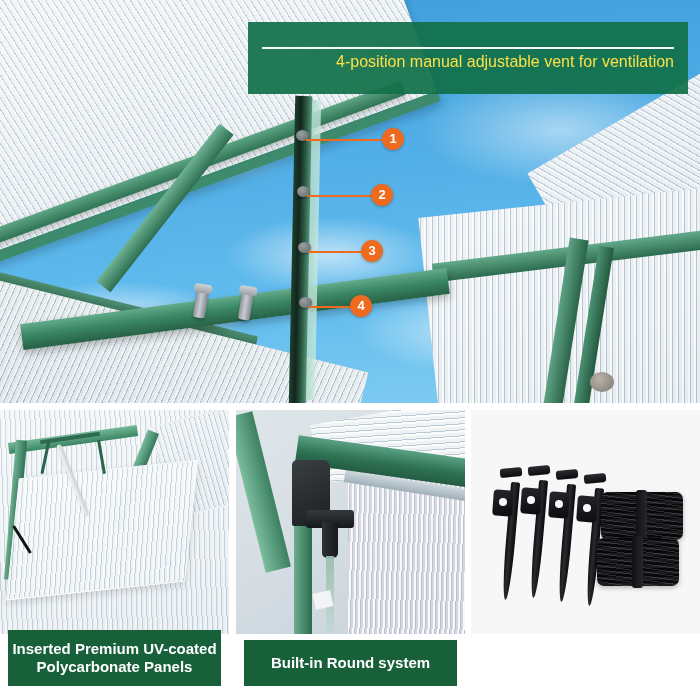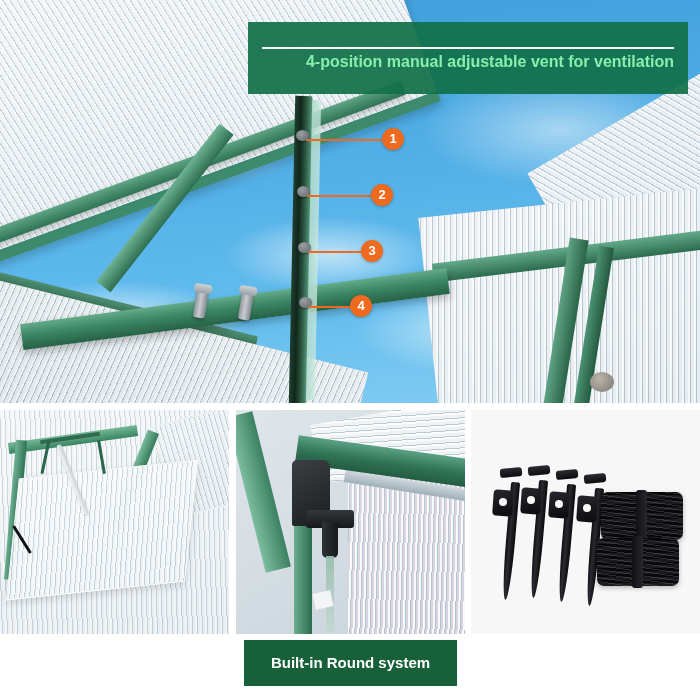--- a/index.html
+++ b/index.html
@@ -189,21 +189,21 @@
     display:flex; flex-direction:column; justify-content:center; align-items:flex-end;
   }
   .bannerTitle {
     color:#fff; font-size:25px; font-weight:bold; letter-spacing:.1px;
     text-align:right; width:100%; line-height:1.05;
   }
   .bannerRule {
     width:100%; height:2px; background:#ffffff; margin:5px 0 4px 0; opacity:.95;
   }
   .bannerSub {
-    color:#86efac; font-size:16px; text-align:right; width:100%; line-height:1.15;font-weight:bold;
+    color:#fde047; font-size:16px; text-align:right; width:100%; line-height:1.15;
   }
 
   
   .strip { position:absolute; left:0; top:406px; width:700px; height:294px; background:#fff; }
   .cell {
     position:absolute; top:4px; width:229px; height:286px; overflow:hidden; background:#fff;
   }
   .cell.c1 { left:0; }
   .cell.c2 { left:236px; }
   .cell.c3 { left:471px; }
@@ -381,20 +381,21 @@
         <div class="c1frameLeft"></div>
         <div class="c1armBase"></div>
         <div class="c1leg" style="left:44px; top:30px; transform:rotate(12deg);"></div>
         <div class="c1leg" style="left:100px; top:30px; transform:rotate(-10deg);"></div>
         <div class="c1arm"></div>
         <div class="c1vent">
           <div class="c1ribs"></div>
         </div>
         <div class="c1darkline"></div>
       </div>
+      <div class="caption tall">Inserted Premium UV-coated Polycarbonate Panels</div>
     </div>
 
     <div class="cell c2">
       <div class="cellImg">
         <div class="c2bg"></div>
         <div class="c2ribsTop"></div>
         <div class="c2ribsR"></div>
         <div class="c2gutter"></div>
         <div class="c2beamTop"></div>
         <div class="c2beamLeft"></div>

